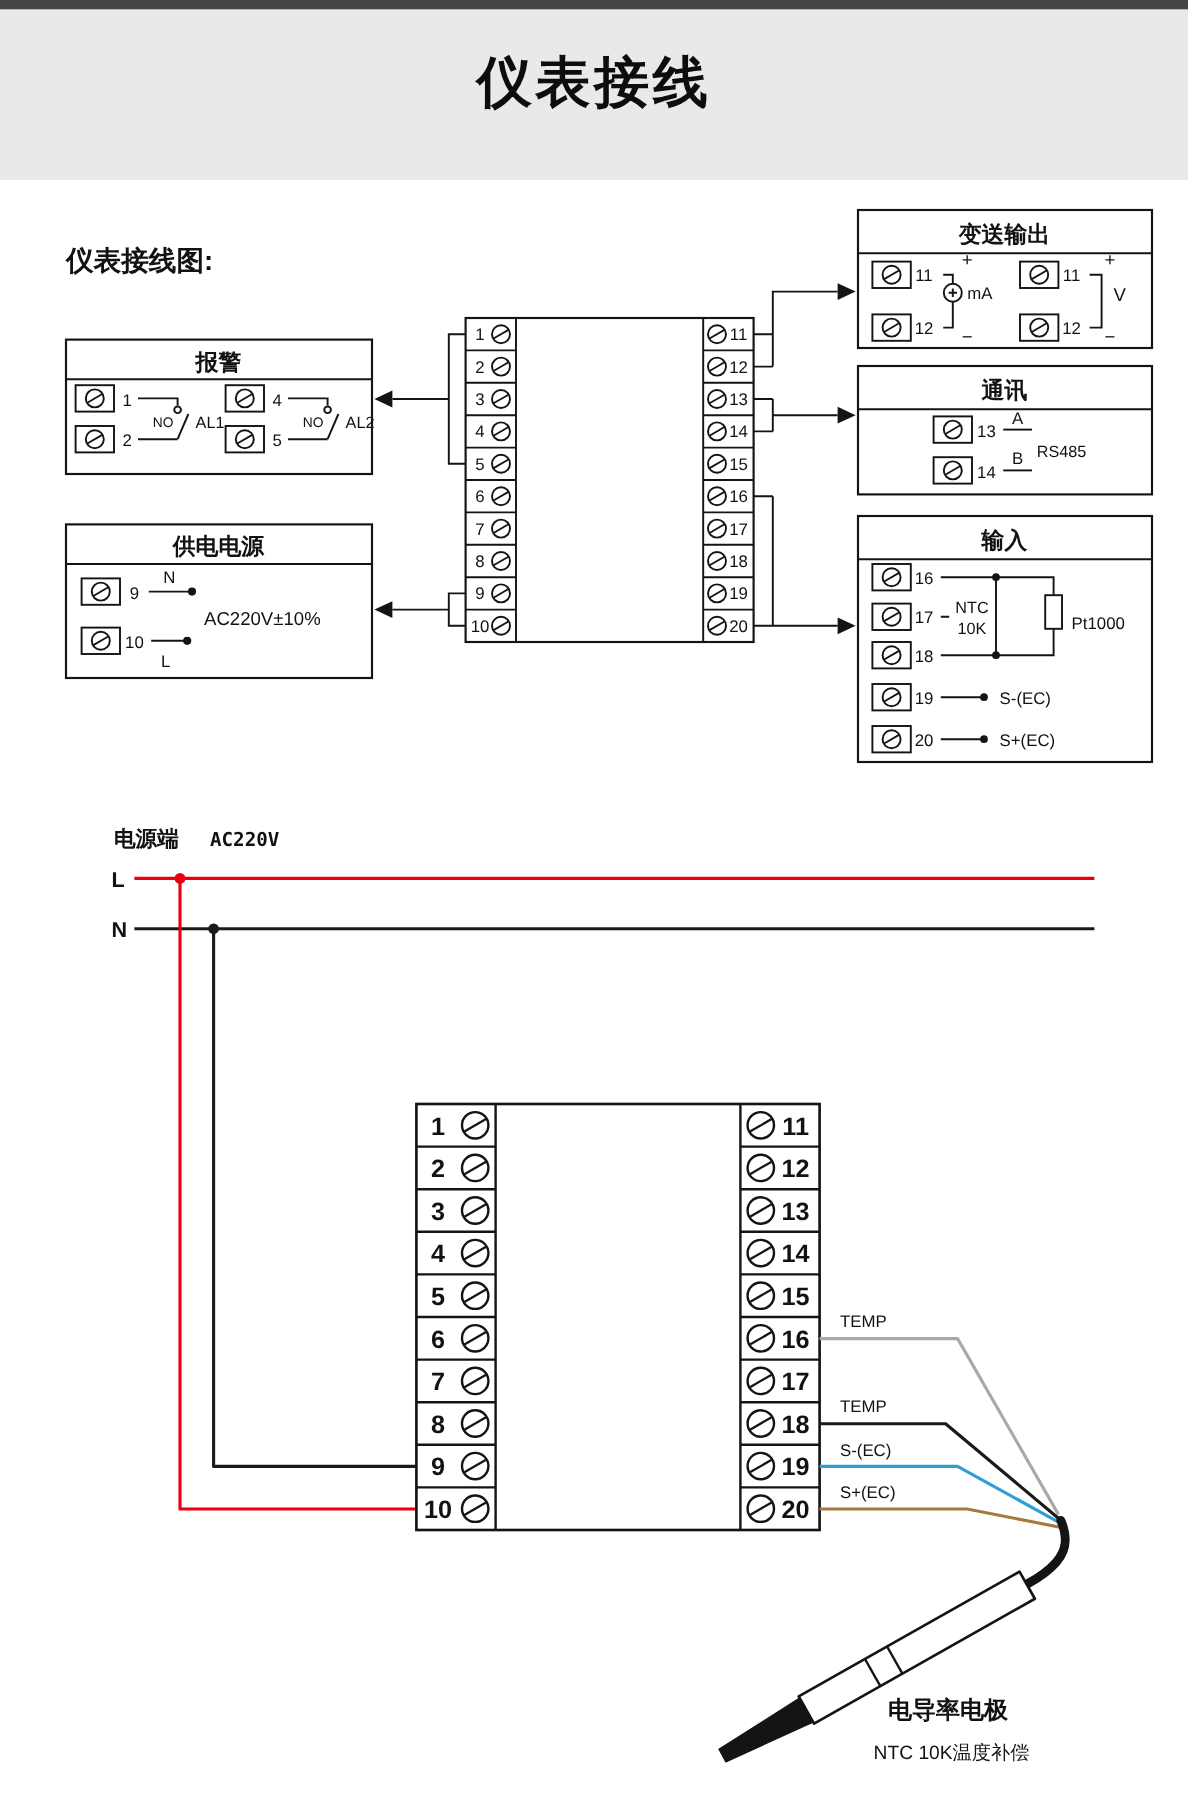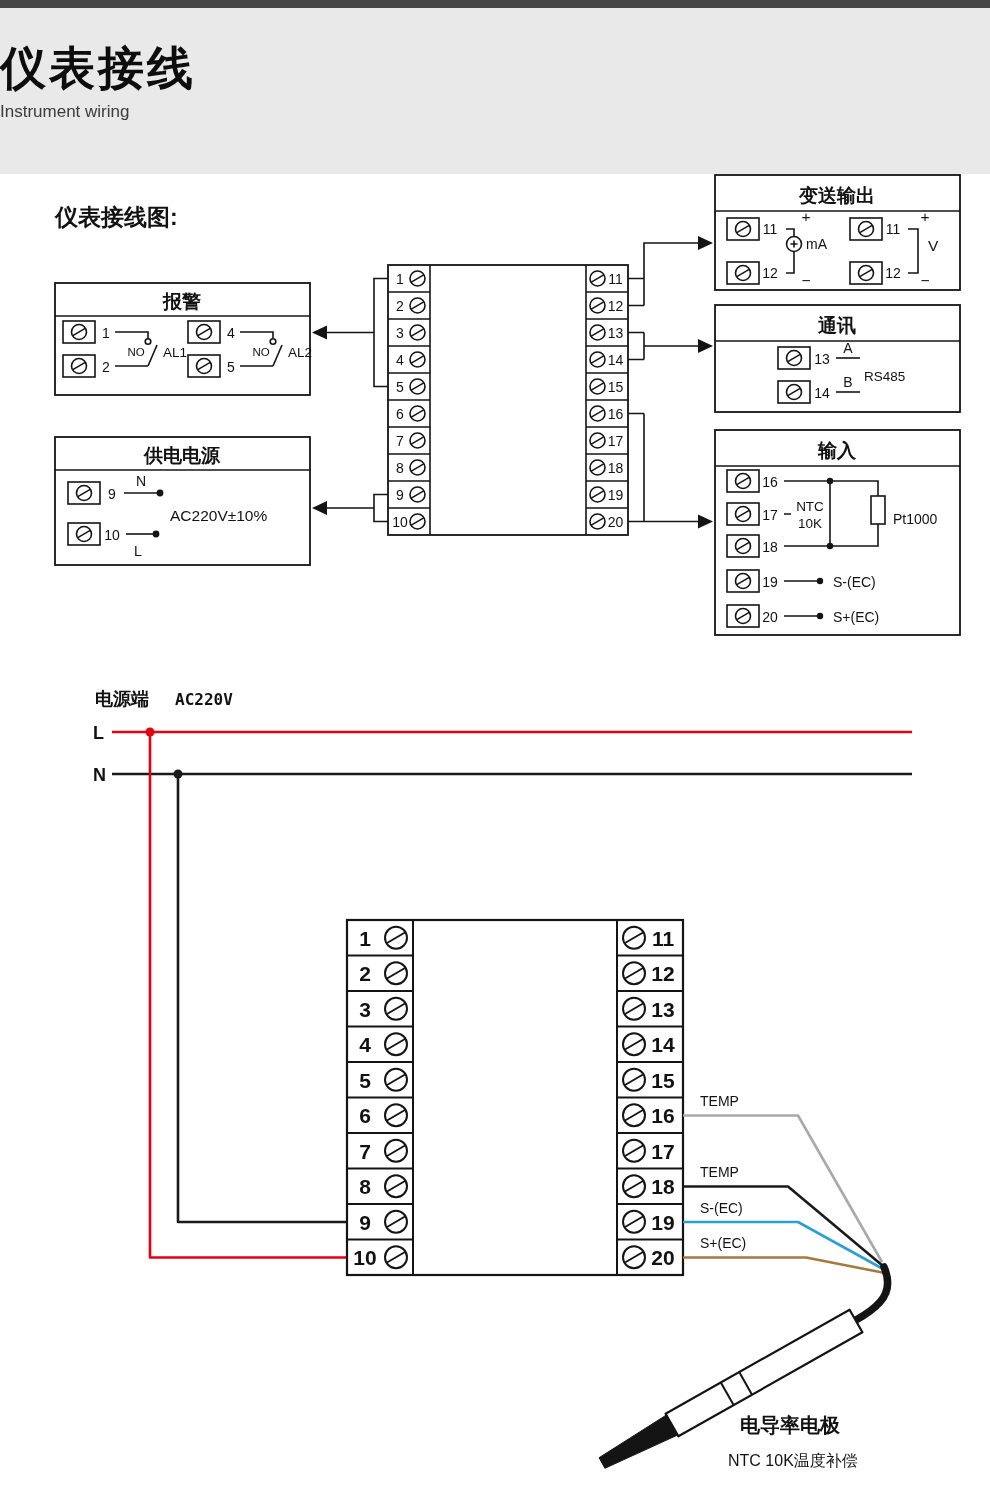--- a/index.html
+++ b/index.html
@@ -1,19 +1,19 @@
 <!DOCTYPE html>
 <html><head>
 <meta charset="utf-8">
 <style>
   html,body{margin:0;padding:0;background:#ffffff}
   .page{position:relative;width:990px;height:1505px;background:#fff;overflow:hidden;
         font-family:"Liberation Sans","DejaVu Sans",sans-serif;color:#121212}
   .topbar{position:absolute;top:0;left:0;width:990px;height:8px;background:#454545}
-  .banner{position:absolute;top:8px;left:0;width:990px;height:166px;background:#e9e9e9;}
+  .banner{position:absolute;top:8px;left:0;width:990px;height:142px;background:#e9e9e9;text-align:center}
   .banner h1{margin:30px 0 2px 0;font-size:46px;font-weight:700;letter-spacing:3px;color:#0d0d0d}
   .banner .sub{font-size:17px;color:#3c3c3c}
   .sec2-title{position:absolute;left:52px;top:637px;font-size:23px;font-weight:700}
   .d1{position:absolute;left:0;top:155px}
   .d2{position:absolute;left:0;top:675px}
   svg text{font-family:"Liberation Sans","DejaVu Sans",sans-serif;fill:#121212}
   .mid{text-anchor:middle}
   .t11{font-size:11.5px}.t13{font-size:13.5px}.t14{font-size:14px}.t15{font-size:15.5px}.t16{font-size:16px}
   .t18b{font-size:18px;font-weight:700}
   .t19b{font-size:19px;font-weight:700}
@@ -36,21 +36,20 @@
 </style>
 </head>
 <body>
 
 <div class="page">
 
   <div class="topbar"></div>
 
   <header class="banner">
     <h1>仪表接线</h1>
-    <div class="sub">Instrument wiring</div>
   </header>
 
   <svg class="d1" width="990" height="500" viewBox="0 0 990 500">
     <defs>
       <g id="screw-s">
           <circle r="7.5" fill="#fff" stroke="#141414" stroke-width="1.6"></circle>
           <line x1="-6.2" y1="3.6" x2="6.2" y2="-3.6" stroke="#141414" stroke-width="1.5"></line>
         </g>
       <g id="screw-l">
           <circle r="11" fill="#fff" stroke="#141414" stroke-width="2"></circle>

